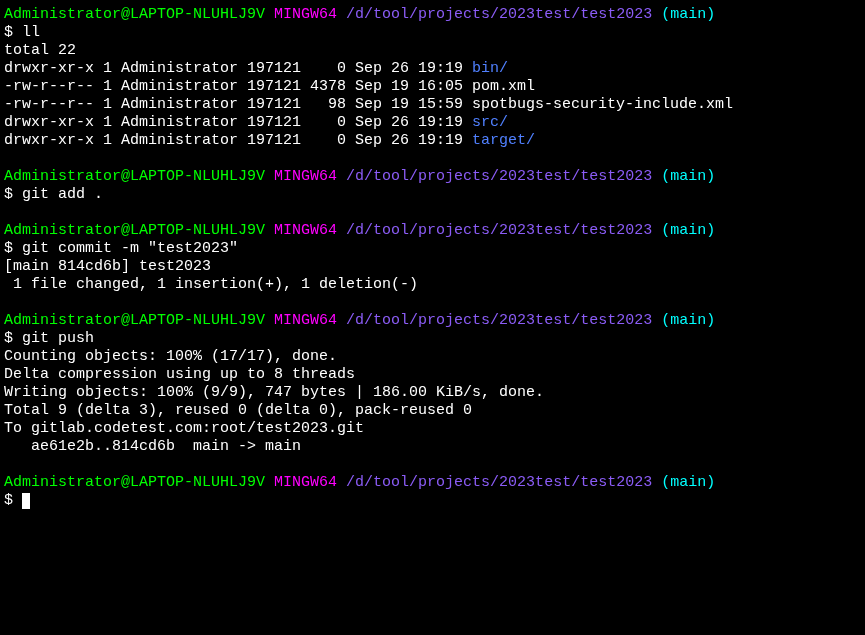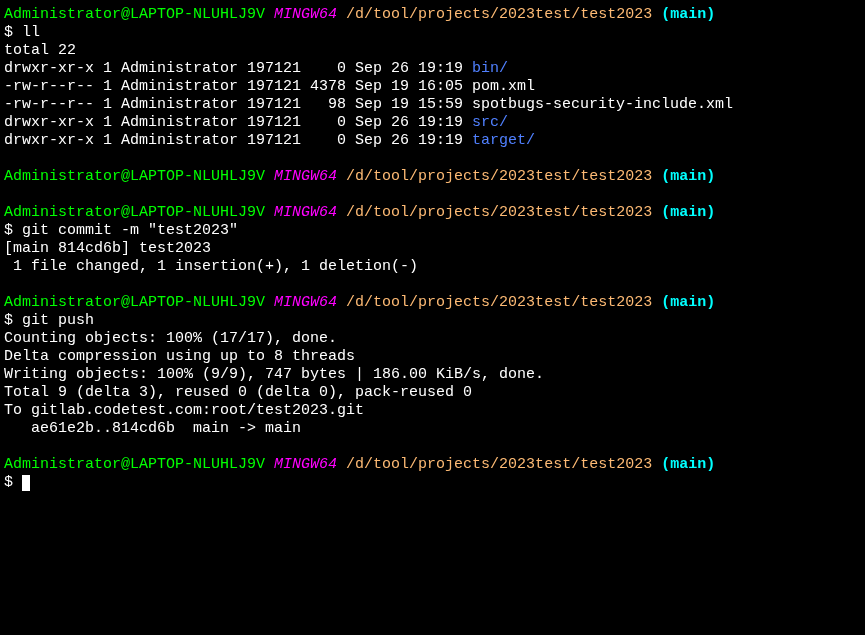--- a/index.html
+++ b/index.html
@@ -15,23 +15,23 @@
       color: #fff;
       padding: 6px 4px;
       width: 865px;
       height: 635px;
       overflow: hidden;
     }
     .line {
       white-space: pre;
     }
     .green { color: #00ff00; }
-    .magenta { color: #ff00ff; font-style: italic; }
-    .yellow { color: #fdba74; }
-    .cyan { color: #00ffff; font-weight: bold; }
+    .magenta { color: #ff00ff; }
+    .yellow { color: #8b5cf6; }
+    .cyan { color: #00ffff; }
     .blue { color: #5080ff; }
     .white { color: #ffffff; }
     .cursor {
       display: inline-block;
       width: 8px;
       height: 16px;
       background: #fff;
       vertical-align: text-bottom;
     }
     .section-gap {
@@ -45,20 +45,21 @@
     <div class="line"><span class="green">Administrator@LAPTOP-NLUHLJ9V</span> <span class="magenta">MINGW64</span> <span class="yellow">/d/tool/projects/2023test/test2023</span> <span class="cyan">(main)</span></div>
     <div class="line"><span class="white">$ </span><span class="white">ll</span></div>
     <div class="line"><span class="white">total 22</span></div>
     <div class="line"><span class="white">drwxr-xr-x 1 Administrator 197121    0 Sep 26 19:19 </span><span class="blue">bin/</span></div>
     <div class="line"><span class="white">-rw-r--r-- 1 Administrator 197121 4378 Sep 19 16:05 </span><span class="white">pom.xml</span></div>
     <div class="line"><span class="white">-rw-r--r-- 1 Administrator 197121   98 Sep 19 15:59 </span><span class="white">spotbugs-security-include.xml</span></div>
     <div class="line"><span class="white">drwxr-xr-x 1 Administrator 197121    0 Sep 26 19:19 </span><span class="blue">src/</span></div>
     <div class="line"><span class="white">drwxr-xr-x 1 Administrator 197121    0 Sep 26 19:19 </span><span class="blue">target/</span></div>
     <div class="section-gap"></div>
     <div class="line"><span class="green">Administrator@LAPTOP-NLUHLJ9V</span> <span class="magenta">MINGW64</span> <span class="yellow">/d/tool/projects/2023test/test2023</span> <span class="cyan">(main)</span></div>
+    <div class="line"><span class="white">$ </span><span class="white">git add .</span></div>
     <div class="section-gap"></div>
     <div class="line"><span class="green">Administrator@LAPTOP-NLUHLJ9V</span> <span class="magenta">MINGW64</span> <span class="yellow">/d/tool/projects/2023test/test2023</span> <span class="cyan">(main)</span></div>
     <div class="line"><span class="white">$ </span><span class="white">git commit -m "test2023"</span></div>
     <div class="line"><span class="white">[main 814cd6b] test2023</span></div>
     <div class="line"><span class="white"> 1 file changed, 1 insertion(+), 1 deletion(-)</span></div>
     <div class="section-gap"></div>
     <div class="line"><span class="green">Administrator@LAPTOP-NLUHLJ9V</span> <span class="magenta">MINGW64</span> <span class="yellow">/d/tool/projects/2023test/test2023</span> <span class="cyan">(main)</span></div>
     <div class="line"><span class="white">$ </span><span class="white">git push</span></div>
     <div class="line"><span class="white">Counting objects: 100% (17/17), done.</span></div>
     <div class="line"><span class="white">Delta compression using up to 8 threads</span></div>

